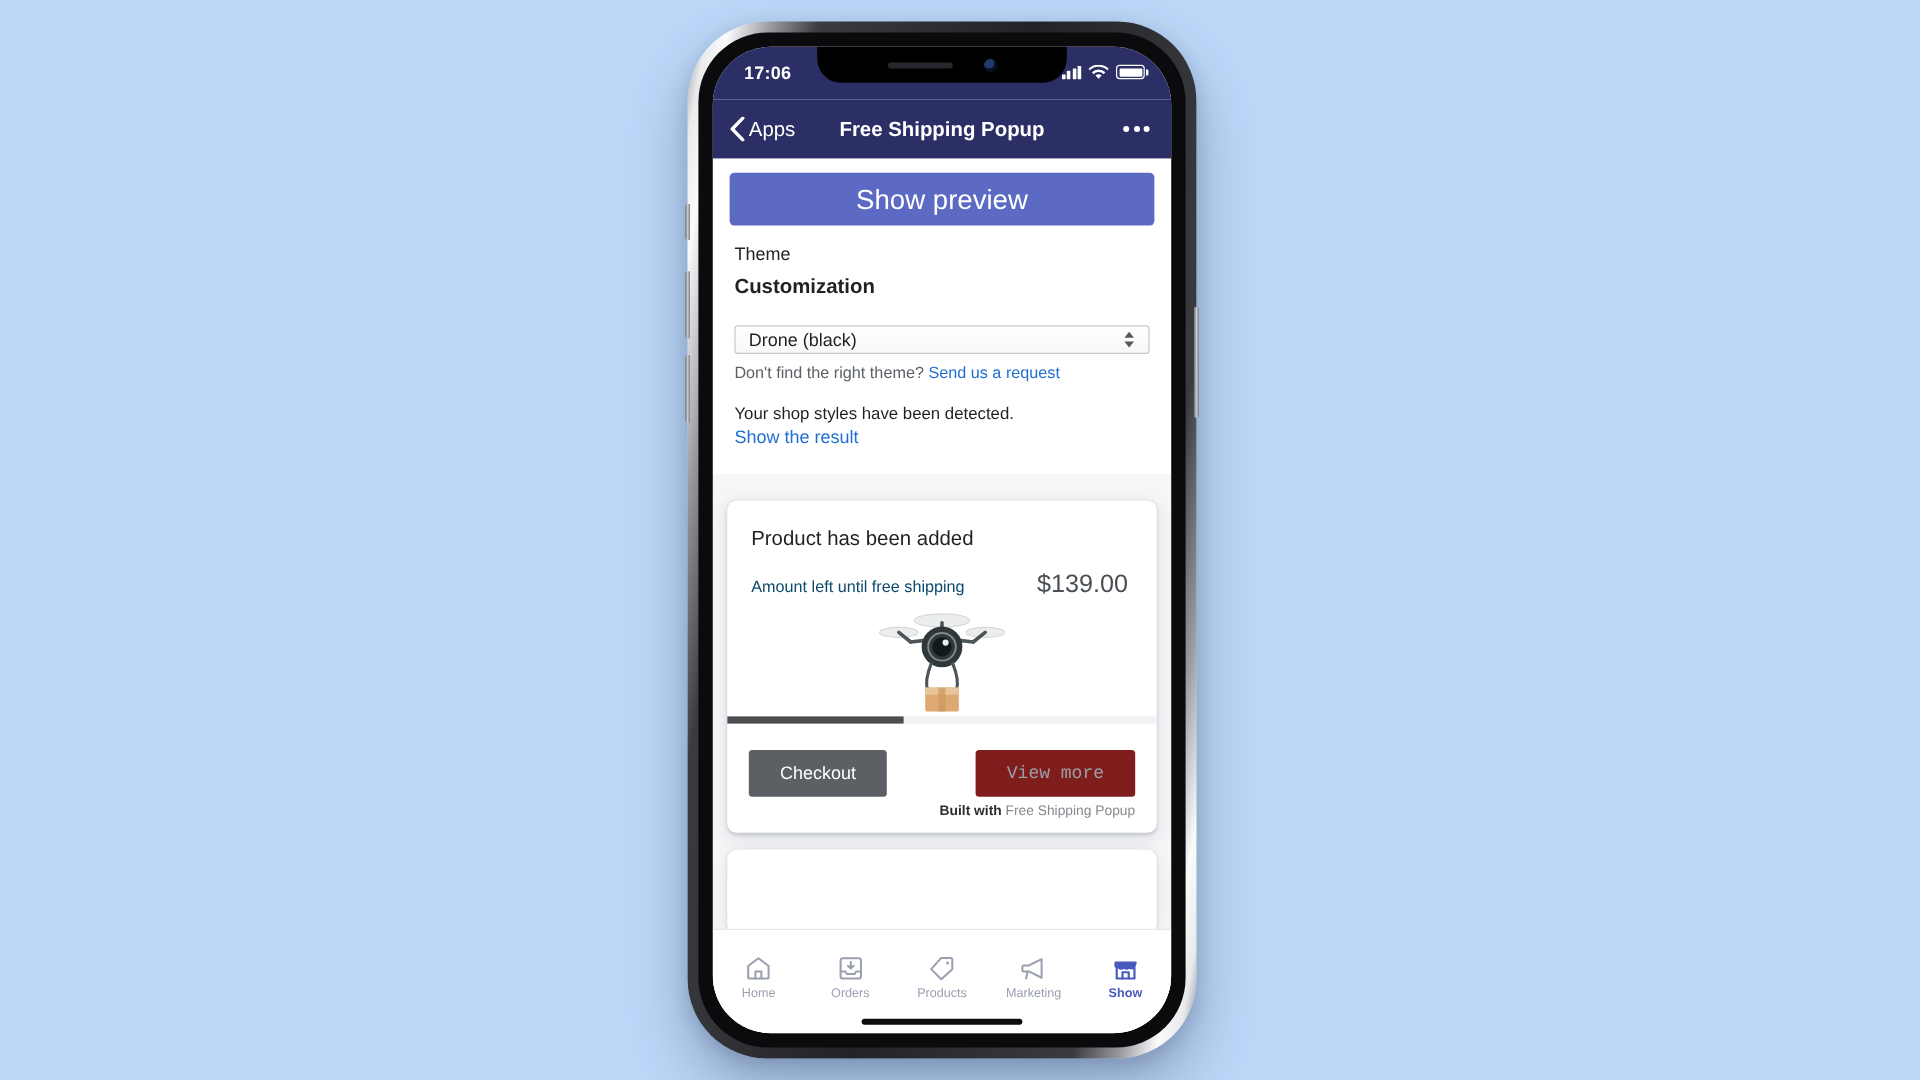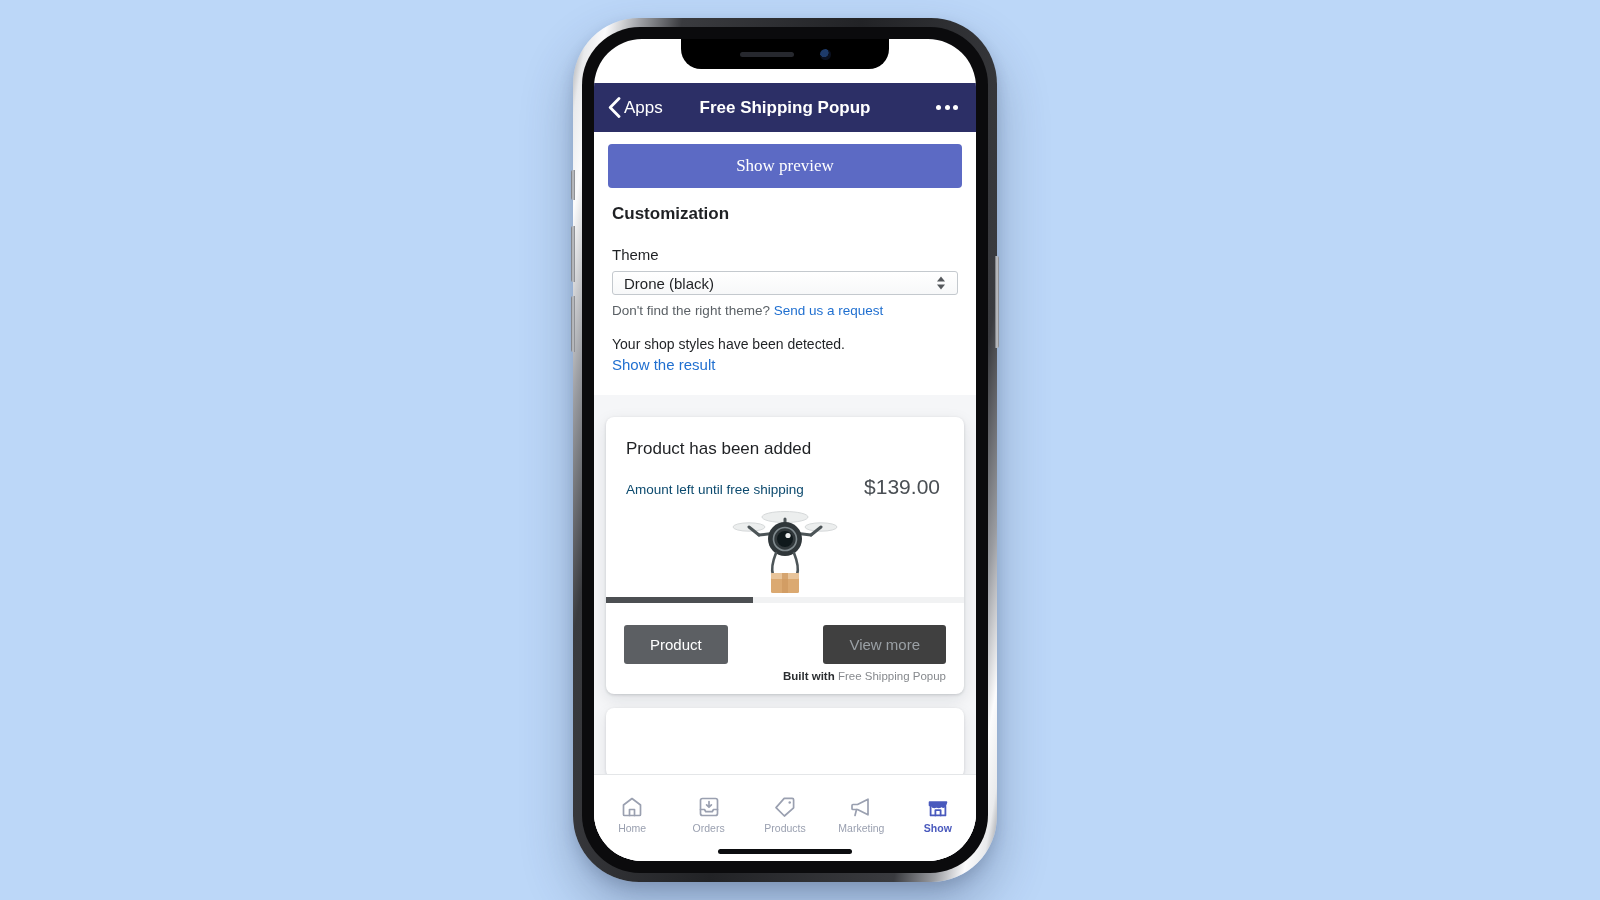--- a/index.html
+++ b/index.html
@@ -105,22 +105,22 @@
 
   
   #app-content {
     position: absolute; top: 93px; left: 0; right: 0; bottom: 0;
     background: #f5f6f8;
     overflow: hidden;
   }
   #preview-btn-wrap { background: #fff; padding: 12px 14px 12px; }
   #show-preview-btn {
     width: 100%; height: 44px; border: none; border-radius: 4px;
-    background: #5c6ac4; color: #fff; font-size: 17px;
-    font-family: Liberation Serif, serif; cursor: pointer;
+    background: #5c6ac4; color: #fff; font-size: 23px;
+    font-family: Liberation Sans, sans-serif; cursor: pointer;
   }
 
   #customization-card { background: #fff; padding: 4px 18px 22px; }
   #customization-title { font-size: 17px; font-weight: bold; color: #1f2124; margin-bottom: 22px; }
   #theme-label { font-size: 15px; color: #1f2124; margin-bottom: 8px; }
 
   #theme-select-wrap {
     position: relative; height: 24px;
     border: 1px solid #c4c9ce; border-radius: 3px;
     background: linear-gradient(#ffffff,#f7f8f9);
@@ -156,23 +156,23 @@
   #progress-track { height: 6px; background: #f1f2f3; width: 100%; }
   #progress-fill { height: 100%; background: #4c4f52; }
 
   #popup-actions { display: flex; align-items: center; justify-content: space-between; padding: 22px 18px 6px; }
   #checkout-btn {
     background: #5c5f63; color: #fff; border: none; border-radius: 3px;
     font-size: 15px; padding: 11px 26px; cursor: pointer;
     font-family: "Liberation Sans", sans-serif;
   }
   #viewmore-btn {
-    background: #404040; color: #9aa0a5; border: none; border-radius: 3px;
+    background: #7f1d1d; color: #9aa0a5; border: none; border-radius: 3px;
     font-size: 15px; padding: 11px 26px; cursor: pointer;
-    font-family: Liberation Sans, sans-serif;
+    font-family: Liberation Mono, monospace;
   }
   #built-with { text-align: right; font-size: 11.5px; padding: 0 18px 12px; }
   #built-with b { color: #2b2e31; }
   #built-with span { color: #86898d; }
 
   #next-card {
     margin: 14px 12px 0; height: 70px; background: #fff; border-radius: 8px;
     box-shadow: 0 1px 3px rgba(20,25,35,.14), 0 5px 16px rgba(20,25,35,.08);
   }
 
@@ -207,20 +207,39 @@
 
   <div id="phone-inner-bezel"></div>
 
   <div id="phone-screen">
 
     <div id="notch">
       <div id="notch-speaker"></div>
       <div id="notch-camera"></div>
     </div>
 
+    <div id="status-bar">
+      <div id="status-time">17:06</div>
+      <div id="status-icons">
+        <span class="sig-bars">
+          <i></i>
+            <i></i>
+            <i></i>
+            <i></i>
+        </span>
+        <svg class="wifi" width="17" height="13" viewBox="0 0 17 13">
+          <path d="M8.5 11.6 5.9 8.9a3.7 3.7 0 0 1 5.2 0z" fill="#fff"></path>
+          <path d="M8.5 6.1c1.6 0 3.1.6 4.2 1.7l1.4-1.5A8 8 0 0 0 8.5 4 8 8 0 0 0 2.9 6.3l1.4 1.5A6 6 0 0 1 8.5 6.1z" fill="#fff"></path>
+          <path d="M8.5 1.6c2.8 0 5.4 1.1 7.3 2.9l1.2-1.3A12 12 0 0 0 8.5 0 12 12 0 0 0 0 3.2l1.2 1.3A10.4 10.4 0 0 1 8.5 1.6z" fill="#fff"></path>
+        </svg>
+        <span class="battery">
+            <i></i>
+          </span>
+      </div>
+    </div>
 
     <div id="nav-bar">
       <div id="nav-back">
         <svg width="13" height="21" viewBox="0 0 13 21">
           <path d="M11 1.5 2.2 10.5 11 19.5" stroke="#fff" stroke-width="2.8" fill="none" stroke-linecap="round" stroke-linejoin="round"></path>
         </svg>
         <span>Apps</span>
       </div>
       <div id="nav-title">Free Shipping Popup</div>
       <div id="nav-more">
@@ -230,23 +249,23 @@
       </div>
     </div>
 
     <div id="app-content">
 
       <div id="preview-btn-wrap">
         <button id="show-preview-btn">Show preview</button>
       </div>
 
       <div id="customization-card">
+        <div id="theme-label">Theme</div>
+
         <div id="customization-title">Customization</div>
-
-        <div id="theme-label">Theme</div>
 
         <div id="theme-select-wrap">
           <span id="theme-select-value">Drone (black)</span>
           <span id="theme-stepper">
             <span class="ar up"></span>
               <span class="ar dn"></span>
           </span>
         </div>
 
         <div id="theme-hint">
@@ -287,21 +306,21 @@
             <rect x="42" y="70" width="28" height="6" rx="1" fill="#e8c49a"></rect>
             <rect x="53" y="70" width="6" height="20" fill="#cf9a60" opacity=".75"></rect>
           </svg>
         </div>
 
         <div id="progress-track">
           <div id="progress-fill" style="width: 41%;"></div>
         </div>
 
         <div id="popup-actions">
-          <button id="checkout-btn">Product</button>
+          <button id="checkout-btn">Checkout</button>
           <button id="viewmore-btn">View more</button>
         </div>
 
         <div id="built-with">
           <b>Built with</b>
           <span>Free Shipping Popup</span>
         </div>
       </div>
 
       <div id="next-card"></div>

